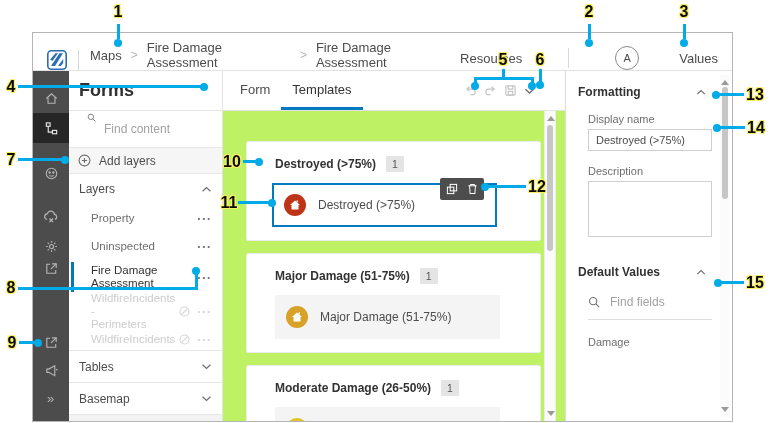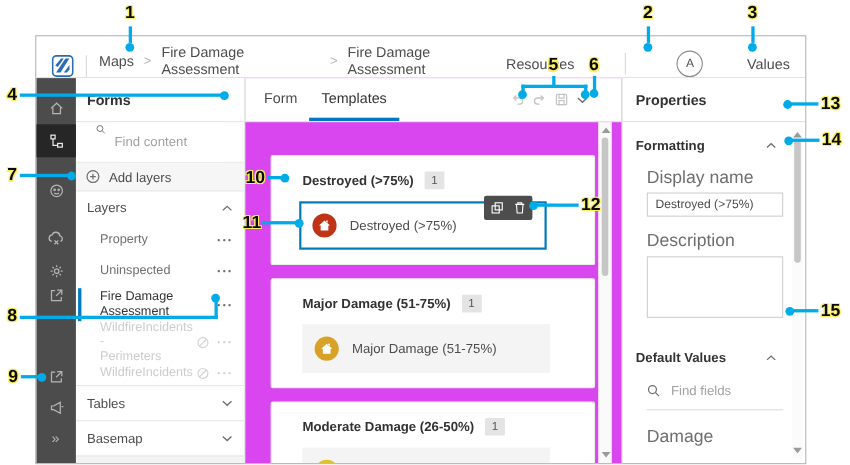--- a/index.html
+++ b/index.html
@@ -26,21 +26,21 @@
   .sidebar { width:36px; background:#4c4c4c; position:relative; flex:none; }
   .sb-slot { position:absolute; left:0; width:36px; height:28px; display:flex;
              align-items:center; justify-content:center; color:#b5b5b5; }
   .sb-active { background:#262626; height:30px; color:#e8e8e8; }
   .sb-expand { font-size:13px; color:#b5b5b5; letter-spacing:1px; }
 
   
   .forms-panel { width:154px; border-right:1px solid #e2e2e2; display:flex; flex-direction:column;
                  flex:none; background:#fff; }
   .fp-head { height:40px; display:flex; align-items:center; padding:0 10px;
-             font-size:13px; font-weight:bold; color:#323232; border-bottom:1px solid #e8e8e8; flex:none; }
+             font-size:18px; font-weight:bold; color:#323232; border-bottom:1px solid #e8e8e8; flex:none; }
   .fp-search { height:37px; display:flex; padding:0 18px; gap:8px;
                border-bottom:1px solid #e8e8e8; flex:none; }
   .fp-search input { border:none; outline:none; width:100px; font-size:12px; color:#4c4c4c;
                      font-family:"Liberation Sans",sans-serif; }
   .fp-search input::placeholder { color:#a2a2a2; }
   .fp-add { height:26px; display:flex; align-items:center; gap:8px; padding:0 9px;
             background:#f6f6f6; border-bottom:1px solid #e8e8e8; font-size:12px; color:#4c4c4c; flex:none; }
   .fp-sec { height:30px; display:flex; align-items:center; padding:0 10px;
             font-size:12px; color:#4c4c4c; flex:none; }
   .fp-sec .chev { margin-left:auto; }
@@ -54,21 +54,21 @@
   .row-dis { color:#cdcdcd; }
   .row-dis .dots { color:#d4d4d4; }
   .row-wip { height:34px; }
   .row-wi { height:22px; }
   .no-edit { width:11px; height:11px; margin-left:auto; margin-right:8px; flex:none; }
   .row-dis .dots { margin-left:0; }
   .fp-tables, .fp-basemap { border-top:1px solid #e8e8e8; height:32px; }
   .fp-fill { flex:1; background:#f3f3f3; border-top:1px solid #e8e8e8; }
 
   
-  .editor { flex:1; display:flex; flex-direction:column; min-width:0; position:relative; background:#d946ef; }
+  .editor { flex:1; display:flex; flex-direction:column; min-width:0; position:relative; background:#bef264; }
   .tabbar { height:40px; background:#fff; border-bottom:1px solid #e2e2e2; display:flex;
             align-items:stretch; padding:0 6px; flex:none; }
   .tab { display:flex; align-items:center; padding:0 11px; font-size:13px; color:#4c4c4c;
          border-bottom:3px solid transparent; cursor:pointer; }
   .tab-active { color:#323232; border-bottom-color:#0079c1; }
   .tab-tools { margin-left:auto; display:flex; align-items:center; gap:7px; padding-right:24px; }
   .tool-btn { display:flex; align-items:center; }
 
   .ed-scroll { position:absolute; right:9px; top:40px; bottom:0; width:12px; background:#fafafa;
                border-left:1px solid #ededed; border-right:1px solid #ededed; }
@@ -98,21 +98,21 @@
                  border-radius:2px; display:flex; align-items:center; justify-content:center; gap:9px; }
 
   
   .props { width:167px; border-left:1px solid #dcdcdc; background:#fff; display:flex;
            flex-direction:column; flex:none; }
   .pp-head { height:40px; display:flex; align-items:center; padding:0 12px; font-size:13px;
              font-weight:bold; color:#323232; border-bottom:1px solid #e2e2e2; flex:none; }
   .pp-body { flex:1; position:relative; padding:14px 26px 0 12px; overflow:hidden; }
   .pp-sec-head { display:flex; align-items:center; font-size:12px; font-weight:bold; color:#323232; }
   .pp-sec-head .chev { margin-left:auto; }
-  .pp-label { font-size:16px; color:#6e6e6e; margin:14px 0 4px 10px; }
+  .pp-label { font-size:11px; color:#6e6e6e; margin:14px 0 4px 10px; }
   .pp-input { margin-left:10px; width:124px; height:22px; border:1px solid #cfcfcf; background:#fff;
               font-size:11px; color:#4c4c4c; padding:0 7px; font-family:"Liberation Sans",sans-serif; }
   .pp-textarea { margin-left:10px; width:124px; height:56px; border:1px solid #cfcfcf; background:#fff;
                  resize:none; font-family:"Liberation Sans",sans-serif; }
   .pp-gap { height:24px; }
   .pp-find { display:flex; align-items:center; gap:10px; margin:16px 0 0 10px; padding-bottom:10px;
              border-bottom:1px solid #dedede; width:124px; }
   .pp-find input { border:none; outline:none; width:90px; font-size:12px; color:#4c4c4c;
                    font-family:"Liberation Sans",sans-serif; }
   .pp-find input::placeholder { color:#a2a2a2; }
@@ -403,21 +403,20 @@
         </div>
 
         <div class="ed-scroll">
           <span class="sb-up"></span>
           <span class="sb-thumb ed-thumb"></span>
           <span class="sb-dn"></span>
         </div>
       </section>
 
       <aside class="props">
-        <div class="pp-head">Properties</div>
         <div class="pp-body">
           <div class="pp-sec-head">
             <span>Formatting</span>
             <span class="chev">
               <svg width="10" height="7" viewBox="0 0 12 8" fill="none" stroke="#6e6e6e" stroke-width="1.4">
                   <path d="M1.5 6 L6 1.8 L10.5 6"></path>
                 </svg>
             </span>
           </div>
           <div class="pp-label">Display name</div>

